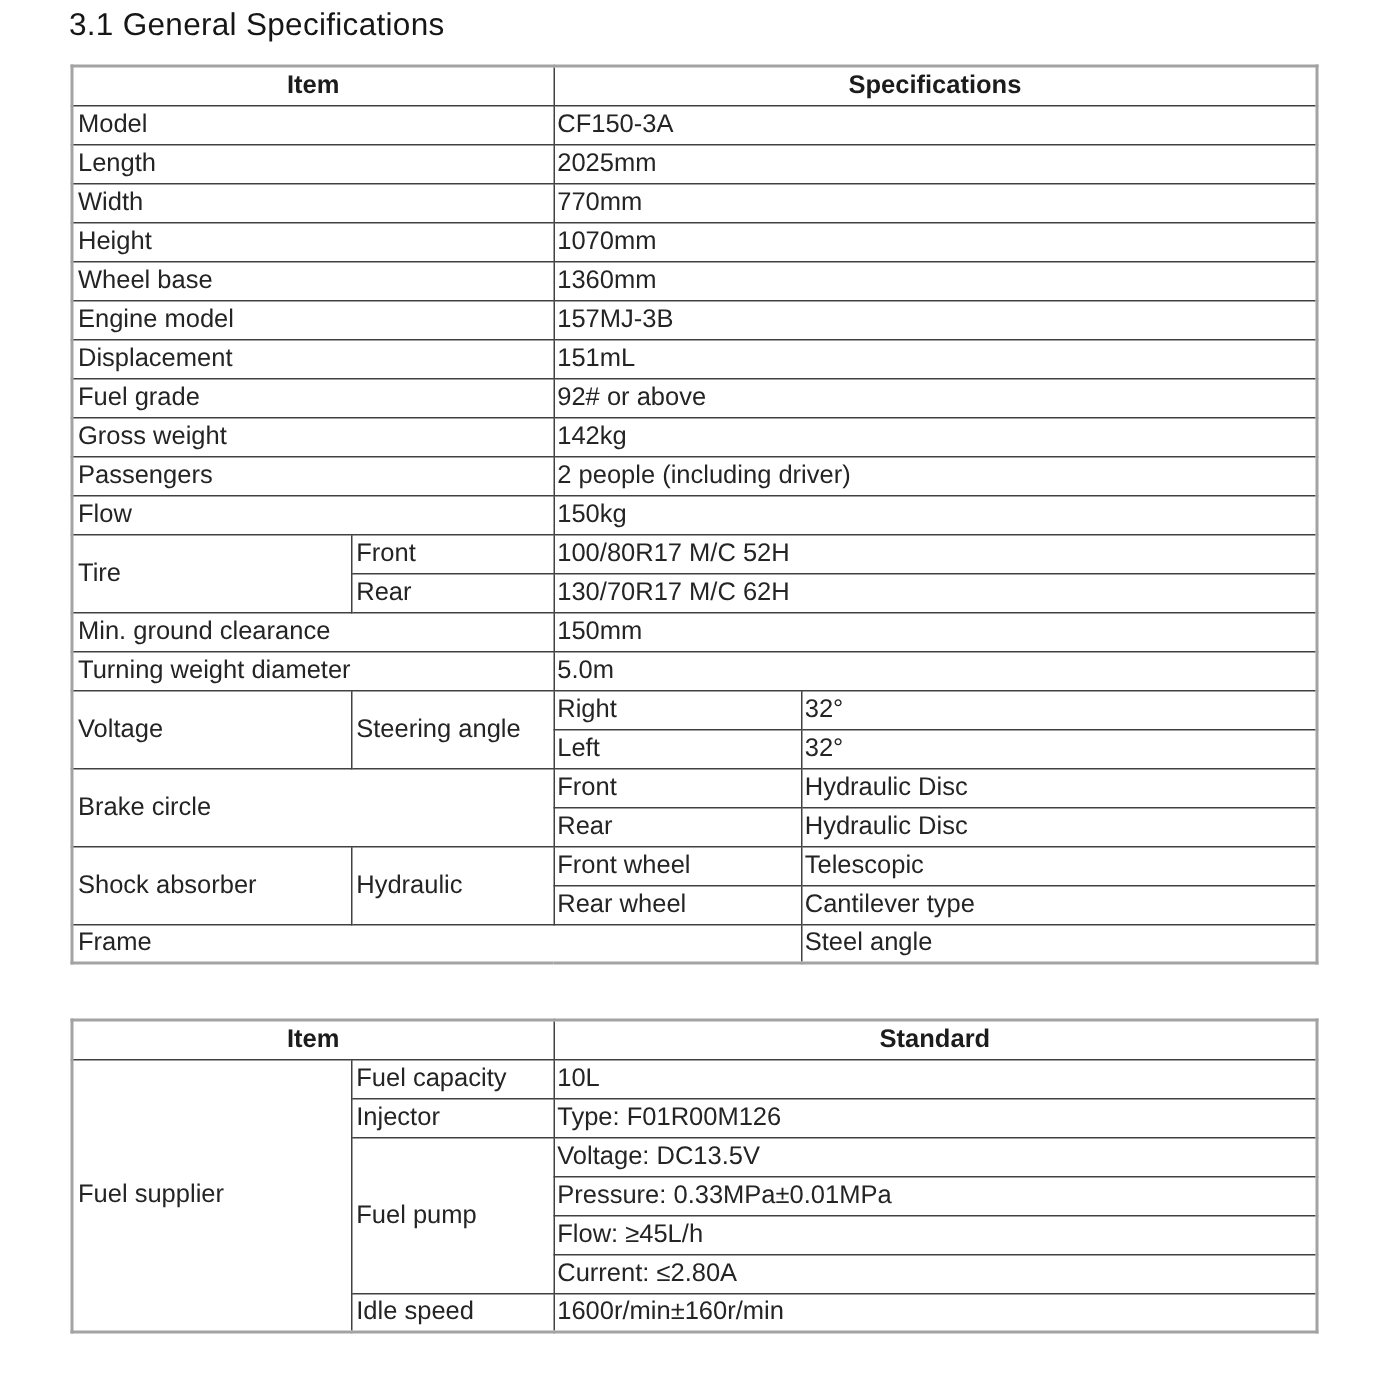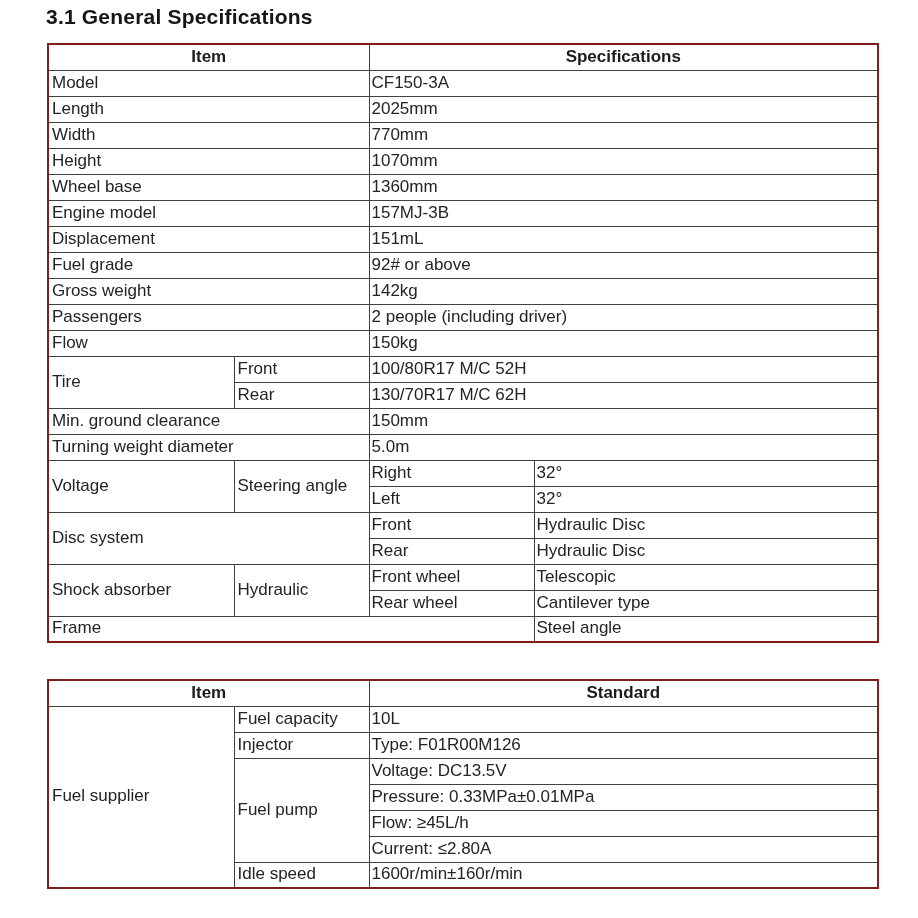--- a/index.html
+++ b/index.html
@@ -7,30 +7,30 @@
     width: 918px; height: 918px;
     background: #ffffff;
     font-family: "Liberation Sans", sans-serif;
     color: #242424;
     overflow: hidden;
   }
   .title {
     position: absolute;
     left: 46px; top: 5px;
     font-size: 21px;
-    font-weight: 700;
+    font-weight: 400;
     color: #161616;
     letter-spacing: 0.2px;
   }
   table {
     position: absolute;
     border-collapse: collapse;
     table-layout: fixed;
     width: 830px;
-    border: 2px solid #7f1d1d;
+    border: 2px solid #a3a3a3;
   }
   #spec-table { left: 47px; top: 43px; }
   #fuel-table { left: 47px; top: 679px; }
   td {
     border: 1px solid #414141;
     font-size: 17px;
     height: 26px;
     padding: 0 3px;
     line-height: 1.1;
     white-space: nowrap;
@@ -124,21 +124,21 @@
     <td rowspan="2">Voltage</td>
     <td rowspan="2">Steering angle</td>
     <td class="c">Right</td>
     <td class="c">32°</td>
   </tr>
   <tr>
     <td class="c">Left</td>
     <td class="c">32°</td>
   </tr>
   <tr>
-    <td colspan="2" rowspan="2">Disc system</td>
+    <td colspan="2" rowspan="2">Brake circle</td>
     <td class="c">Front</td>
     <td class="c">Hydraulic Disc</td>
   </tr>
   <tr>
     <td class="c">Rear</td>
     <td class="c">Hydraulic Disc</td>
   </tr>
   <tr>
     <td rowspan="2">Shock absorber</td>
     <td rowspan="2">Hydraulic</td>

